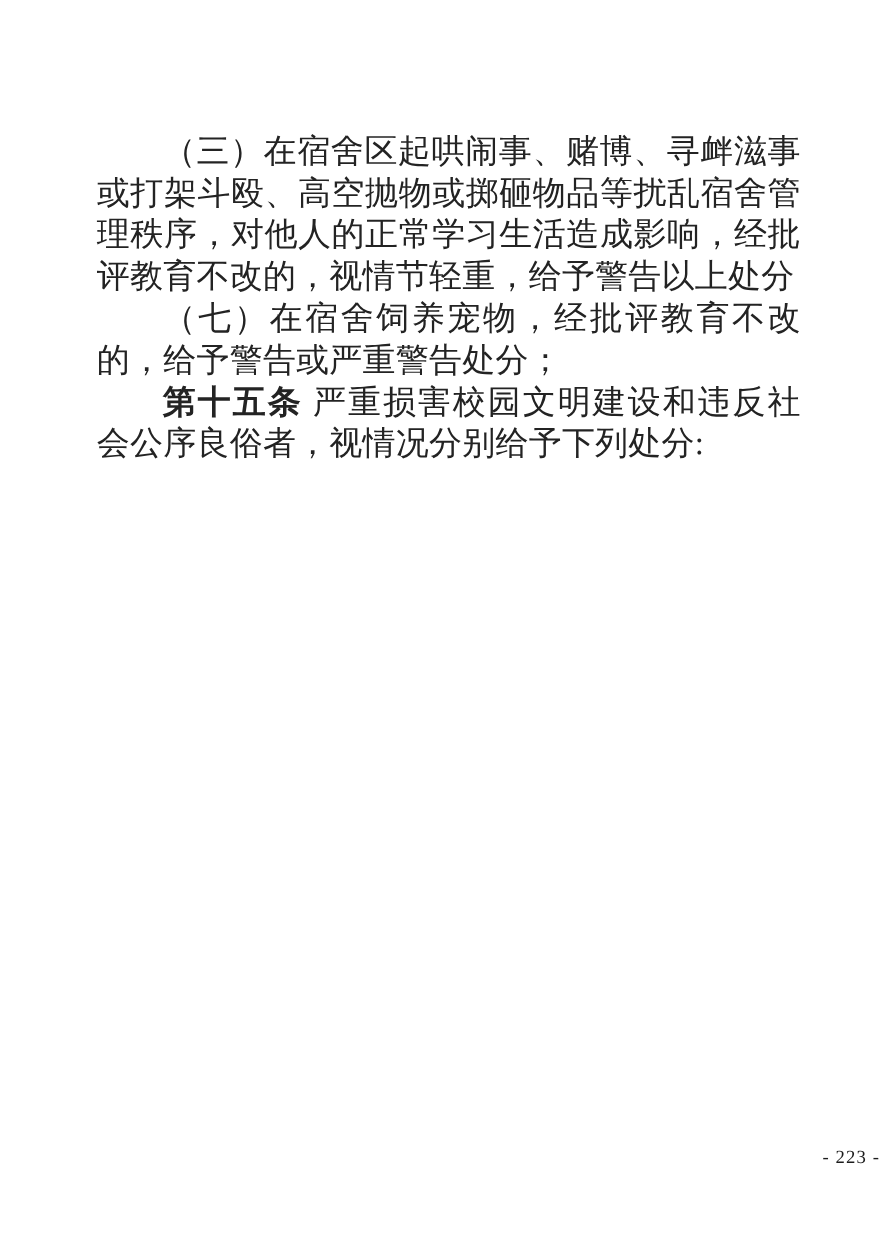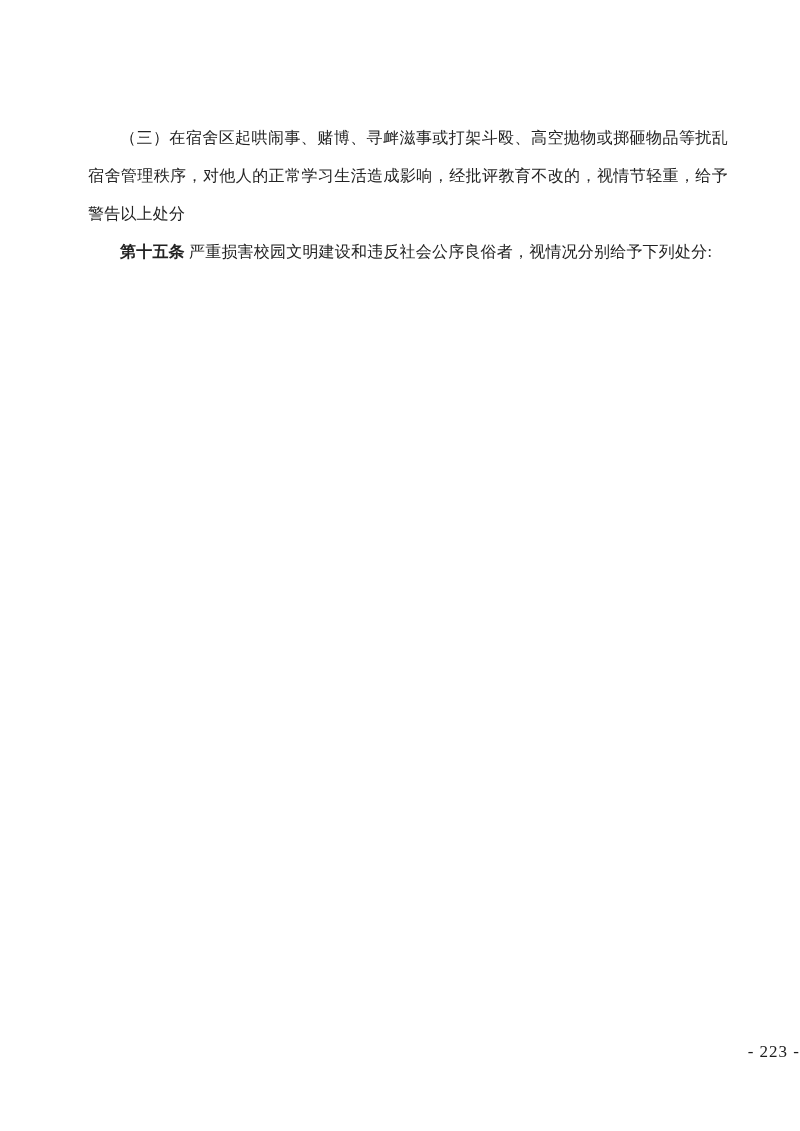--- a/index.html
+++ b/index.html
@@ -14,21 +14,21 @@
     background: #ffffff;
     overflow: hidden;
     font-family: "Liberation Serif", "DejaVu Serif", serif;
     color: #232323;
   }
   .doc-body {
     position: absolute;
     left: 88px;
     top: 119px;
     width: 640px;
-    font-size: 16px;
+    font-size: 30px;
     line-height: 38px;
     text-align: justify;
     text-justify: inter-character;
     letter-spacing: 0.2px;
   }
   .doc-body p {
     margin: 0;
     padding: 0;
     text-indent: 2em;
   }
@@ -49,18 +49,19 @@
     color: #1c1c1c;
     font-family: "Liberation Serif", "DejaVu Serif", serif;
   }
 </style>
 </head>
 <body>
 
 <main class="page">
   <section class="doc-body" id="doc-body">
       <p><span>（三）在宿舍区起哄闹事、赌博、寻衅滋事或打架斗殴、高空抛物或掷砸物品等扰乱宿舍管理秩序，对他人的正常学习生活造成影响，经批评教育不改的，视情节轻重，给予警告以上处分</span></p>
+      <p><span>（七）在宿舍饲养宠物，经批评教育不改的，给予警告或严重警告处分；</span></p>
       <p><span class="bold-run">第十五条</span><span> 严重损害校园文明建设和违反社会公序良俗者，视情况分别给予下列处分:</span></p>
     </section>
   <footer class="page-footer">
     <span class="page-number">- 223 -</span>
   </footer>
 </main>
 
 </body></html>

